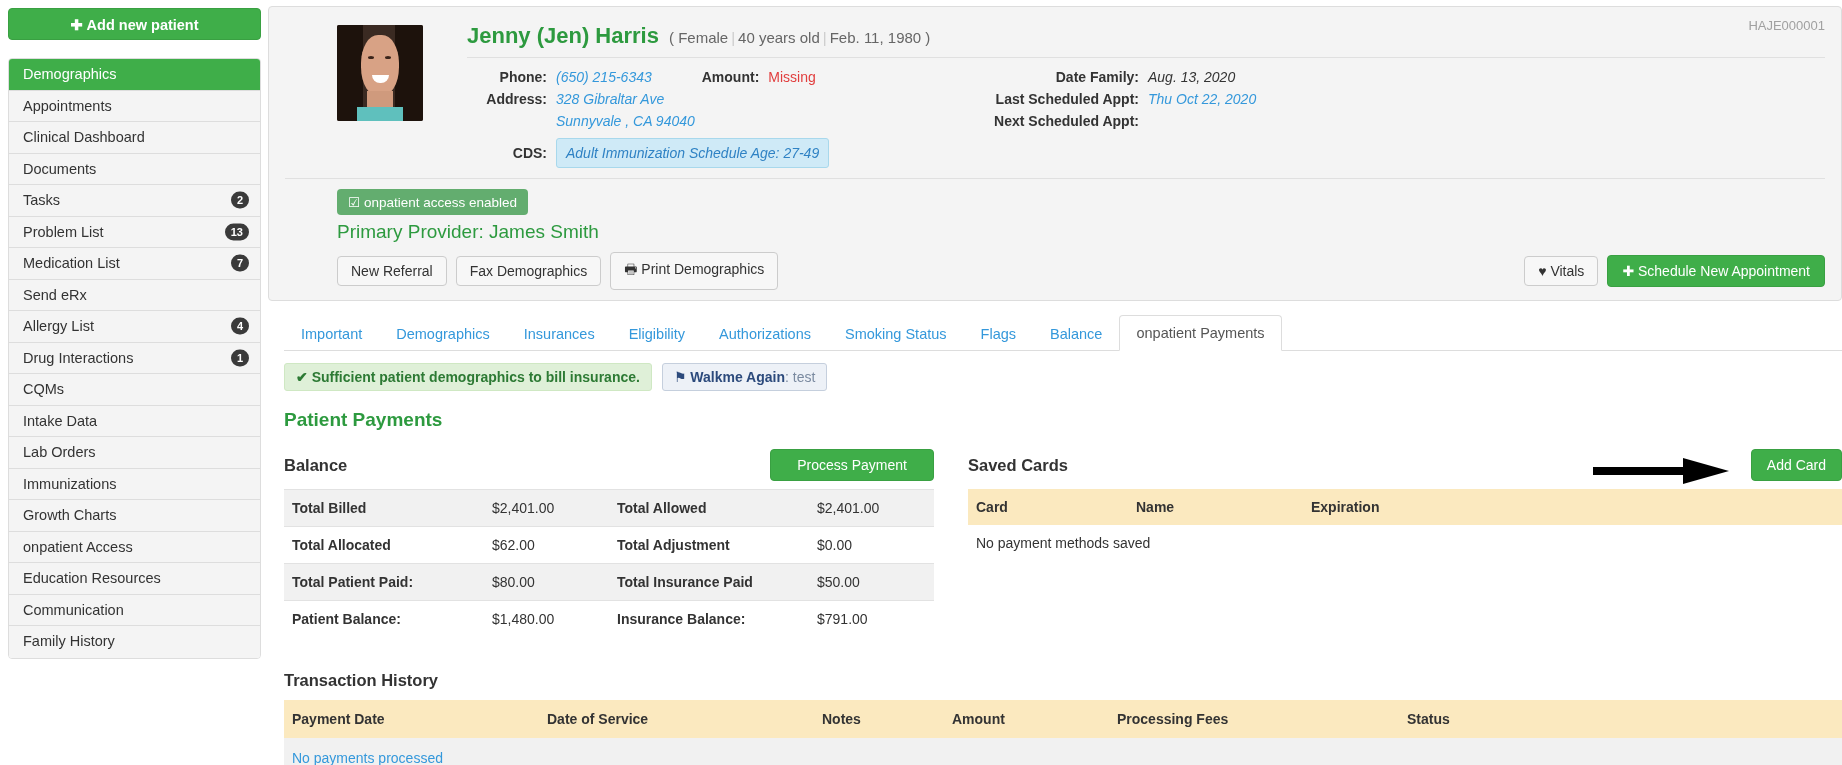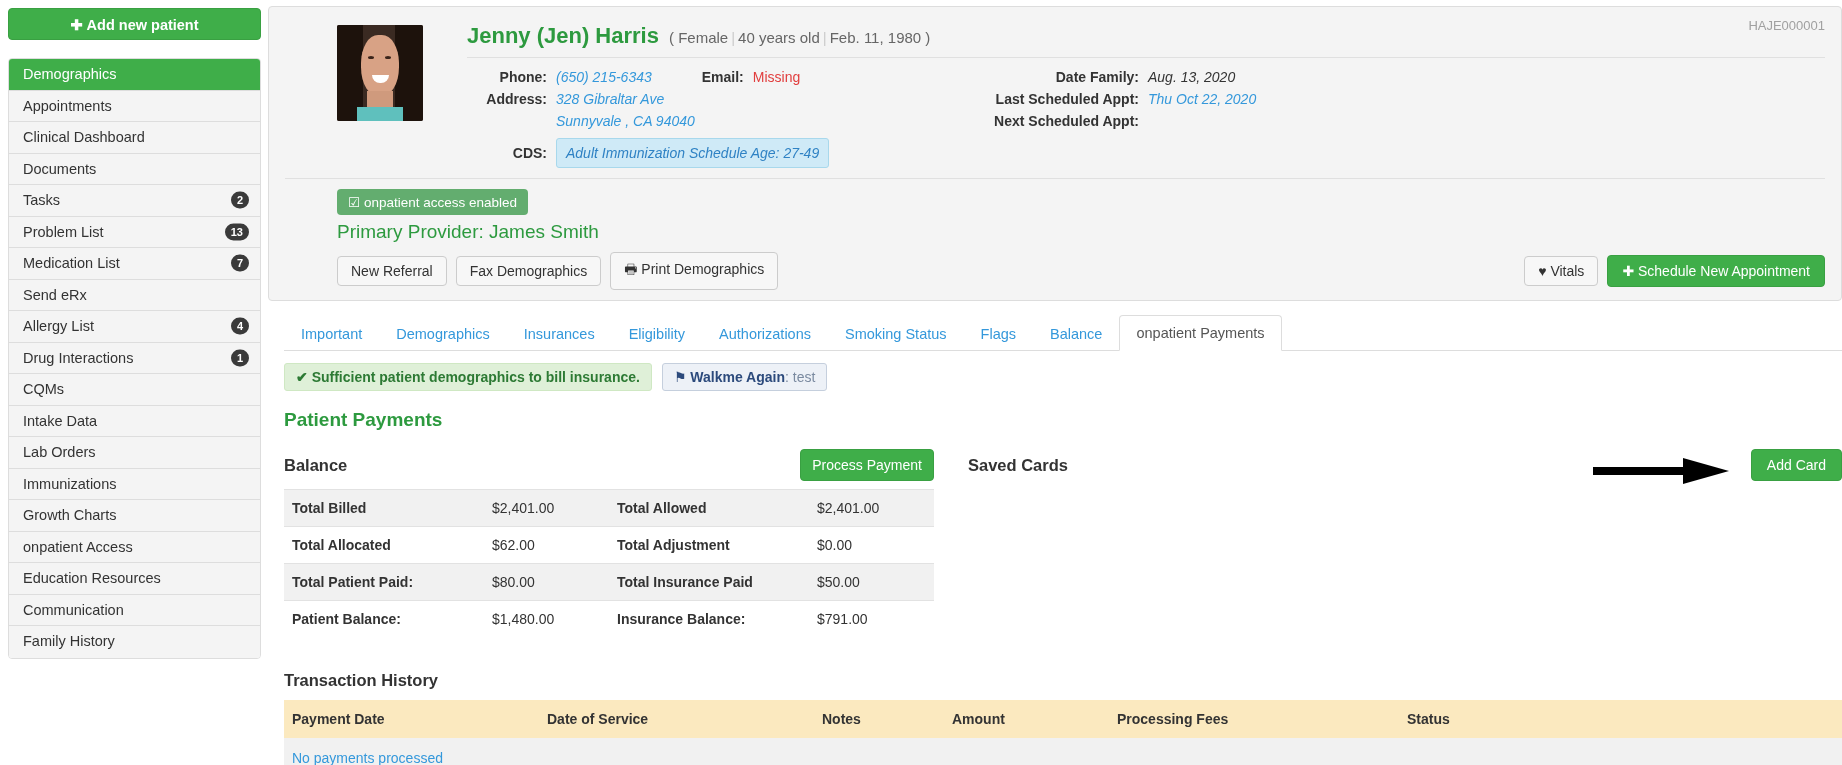--- a/index.html
+++ b/index.html
@@ -140,21 +140,21 @@
   
   .pay-cols { display: flex; margin: 18px 0 0 16px; padding-right: 0; }
   .pay-left { width: 650px; flex: 0 0 650px; margin-right: 34px; }
   .pay-right { flex: 1 1 auto; position: relative; }
 
   .sec-head { display: flex; align-items: center; height: 32px; }
   .sec-head h3 { margin: 0; font-size: 16.5px; font-weight: bold; color: #333333; }
   .sec-head .spacer { flex: 1 1 auto; }
   .btn-process {
     background: #3fae49; border: 1px solid #39a042; color: #ffffff;
-    border-radius: 4px; padding: 7px 11px; font-size: 14px; cursor: pointer;
+    border-radius: 4px; padding: 7px 26px; font-size: 14px; cursor: pointer;
   }
   .btn-addcard {
     background: #3fae49; border: 1px solid #39a042; color: #ffffff;
     border-radius: 4px; padding: 7px 15px; font-size: 14px; cursor: pointer; position: relative; z-index: 3;
   }
 
   table.tbl { width: 100%; border-collapse: collapse; margin-top: 8px; }
   table.tbl td, table.tbl th { padding: 10px 8px; font-size: 14px; text-align: left; }
   .balance-tbl tr.odd td { background: #f1f1f1; }
   .balance-tbl tr.even td { background: #ffffff; }
@@ -241,21 +241,21 @@
             </span>
           </div>
 
           <hr class="hr-line">
 
           <div class="detail-grid">
             <div class="detail-col-left col-left">
               <div class="drow">
                 <div class="dlabel">Phone:</div>
                 <div class="dval link">(650) 215-6343</div>
-                <div class="email-label">Email:</div>
+                <div class="email-label">Amount:</div>
                 <div class="email-val missing">Missing</div>
               </div>
               <div class="drow">
                 <div class="dlabel">Address:</div>
                 <div class="dval link">328 Gibraltar Ave</div>
               </div>
               <div class="drow">
                 <div class="dlabel"></div>
                 <div class="dval link">Sunnyvale , CA 94040</div>
               </div>
@@ -380,20 +380,34 @@
       <div class="pay-right">
         <svg class="arrow-anno" viewBox="0 0 136 28">
           <rect x="0" y="10" width="96" height="8" fill="#000000"></rect>
           <polygon points="90,1 136,14 90,27" fill="#000000"></polygon>
         </svg>
         <div class="sec-head">
           <h3>Saved Cards</h3>
           <div class="spacer"></div>
           <button class="btn-addcard">Add Card</button>
         </div>
+        <table class="tbl cards-tbl">
+          <thead>
+              <tr id="cards-head">
+                <th class="c1">Card</th>
+                <th class="c2">Name</th>
+                <th class="c3">Expiration</th>
+              </tr>
+            </thead>
+          <tbody>
+            <tr>
+              <td colspan="3">No payment methods saved</td>
+            </tr>
+          </tbody>
+        </table>
       </div>
     </div>
 
     <div class="txn-wrap">
       <div class="txn-title">Transaction History</div>
       <table class="txn-tbl">
         <thead>
             <tr id="txn-head">
               <th style="width: 255px;">Payment Date</th>
               <th style="width: 275px;">Date of Service</th>

